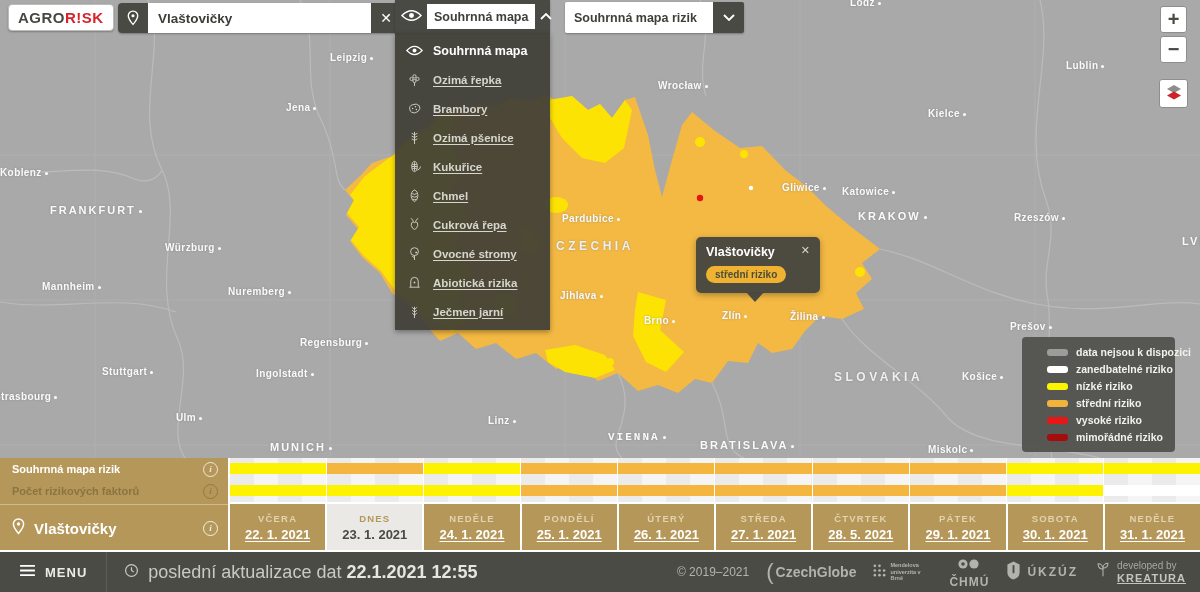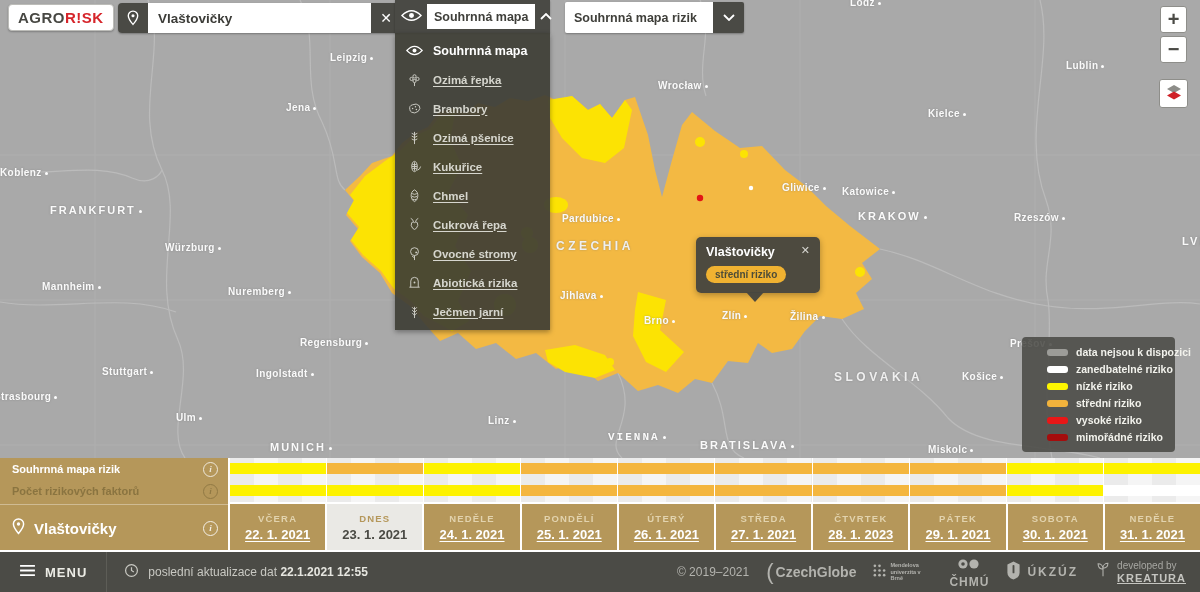--- a/index.html
+++ b/index.html
@@ -100,21 +100,21 @@
   .day-cell.today .day-name{color:#b5975a}
   .day-cell.today .day-date{color:#4a4a44;text-decoration:none}
 
   
   .footer{position:absolute;left:0;top:550px;width:1200px;height:42px;background:#4b4b46;border-top:2px solid #fff;
     box-sizing:border-box;display:flex;align-items:center;color:#c9c9c3}
   .menu-btn{display:flex;align-items:center;gap:9px;padding:0 19px;height:100%;cursor:pointer;font-size:13px;font-weight:700;
     letter-spacing:1px;color:#ececе6;color:#ececeб;color:#ececE6}
   .menu-btn span{color:#ececе6}
   .footer-divider{width:1px;height:40px;background:#5d5d57}
-  .update{display:flex;align-items:center;gap:9px;padding:0 17px;font-size:12px;color:#c9c9c3}
+  .update{display:flex;align-items:center;gap:9px;padding:0 17px;font-size:18px;color:#c9c9c3}
   .update b{color:#e6e6e0}
   .footer-spacer{flex:1}
   .footer-right{display:flex;align-items:center;gap:17px;padding-right:14px}
   .copyright{font-size:12px;color:#b3b3ae;white-space:nowrap}
   .cg-logo{display:flex;align-items:center;color:#b3b3ae;cursor:pointer}
   .cg-paren{font-size:22px;font-weight:400;margin-right:2px;color:#b3b3ae}
   .cg-text{font-size:14px;font-weight:700}
   .mendel{display:flex;align-items:center;gap:4px;cursor:pointer}
   .mendel-text{font-size:5.5px;line-height:1.25;color:#b3b3ae;width:42px;font-weight:700}
   .chmu{display:flex;flex-direction:column;align-items:center;gap:2px;cursor:pointer}
@@ -199,21 +199,21 @@
       <span class="map-label metro" style="left: 858px; top: 210px;">KRAKOW</span>
       <span class="map-label city" style="left: 1014px; top: 212px;">Rzeszów</span>
       <span class="map-label metro" style="left: 1182px; top: 235px;">LVIV</span>
       <span class="map-label city" style="left: 562px; top: 213px;">Pardubice</span>
       <span class="map-label country" style="left: 556px; top: 239px;">CZECHIA</span>
       <span class="map-label city" style="left: 560px; top: 290px;">Jihlava</span>
       <span class="map-label city" style="left: 644px; top: 315px;">Brno</span>
       <span class="map-label city" style="left: 722px; top: 310px;">Zlín</span>
       <span class="map-label city" style="left: 790px; top: 311px;">Žilina</span>
       <span class="map-label country" style="left: 834px; top: 370px;">SLOVAKIA</span>
-      <span class="map-label city" style="left: 962px; top: 338px; padding-left: 48px;">Prešov</span>
+      <span class="map-label city" style="left: 962px; top: 321px; padding-left: 48px;">Prešov</span>
       <span class="map-label city" style="left: 962px; top: 371px;">Košice</span>
       <span class="map-label city" style="left: 488px; top: 415px;">Linz</span>
       <span class="map-label metro" style="left: 608px; top: 431px; font-family: Liberation Mono, monospace;">VIENNA</span>
       <span class="map-label metro" style="left: 700px; top: 439px;">BRATISLAVA</span>
       <span class="map-label city" style="left: 928px; top: 444px;">Miskolc</span>
     </div>
 </div>
 
 <div class="logo">
   <span>AGRO</span><span class="accent">R!SK</span>
@@ -507,21 +507,21 @@
       <div class="day-cell">
         <span class="day-name">ÚTERÝ</span>
         <span class="day-date">26. 1. 2021</span>
       </div>
       <div class="day-cell">
         <span class="day-name">STŘEDA</span>
         <span class="day-date">27. 1. 2021</span>
       </div>
       <div class="day-cell">
         <span class="day-name">ČTVRTEK</span>
-        <span class="day-date">28. 1. 2023</span>
+        <span class="day-date">28. 5. 2021</span>
       </div>
       <div class="day-cell">
         <span class="day-name">PÁTEK</span>
         <span class="day-date">29. 1. 2021</span>
       </div>
       <div class="day-cell">
         <span class="day-name">SOBOTA</span>
         <span class="day-date">30. 1. 2021</span>
       </div>
       <div class="day-cell">

